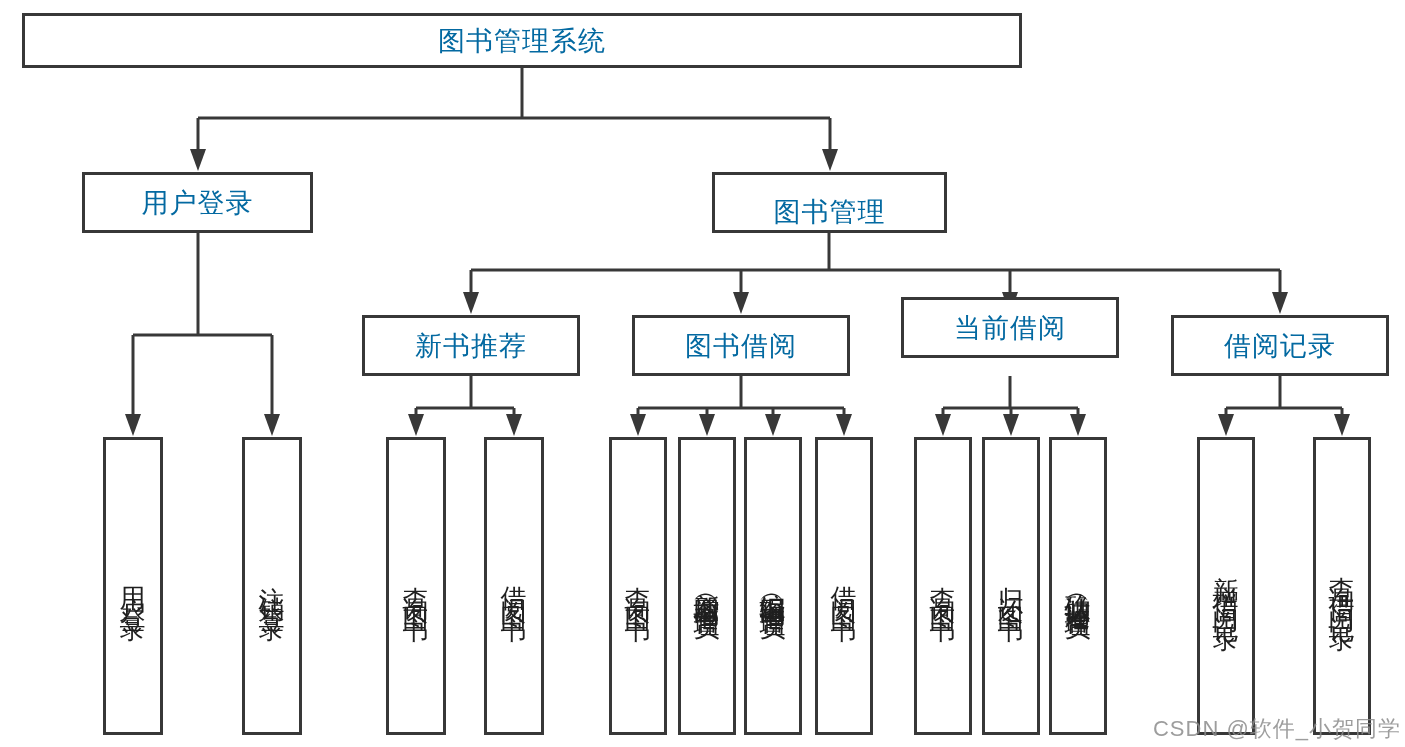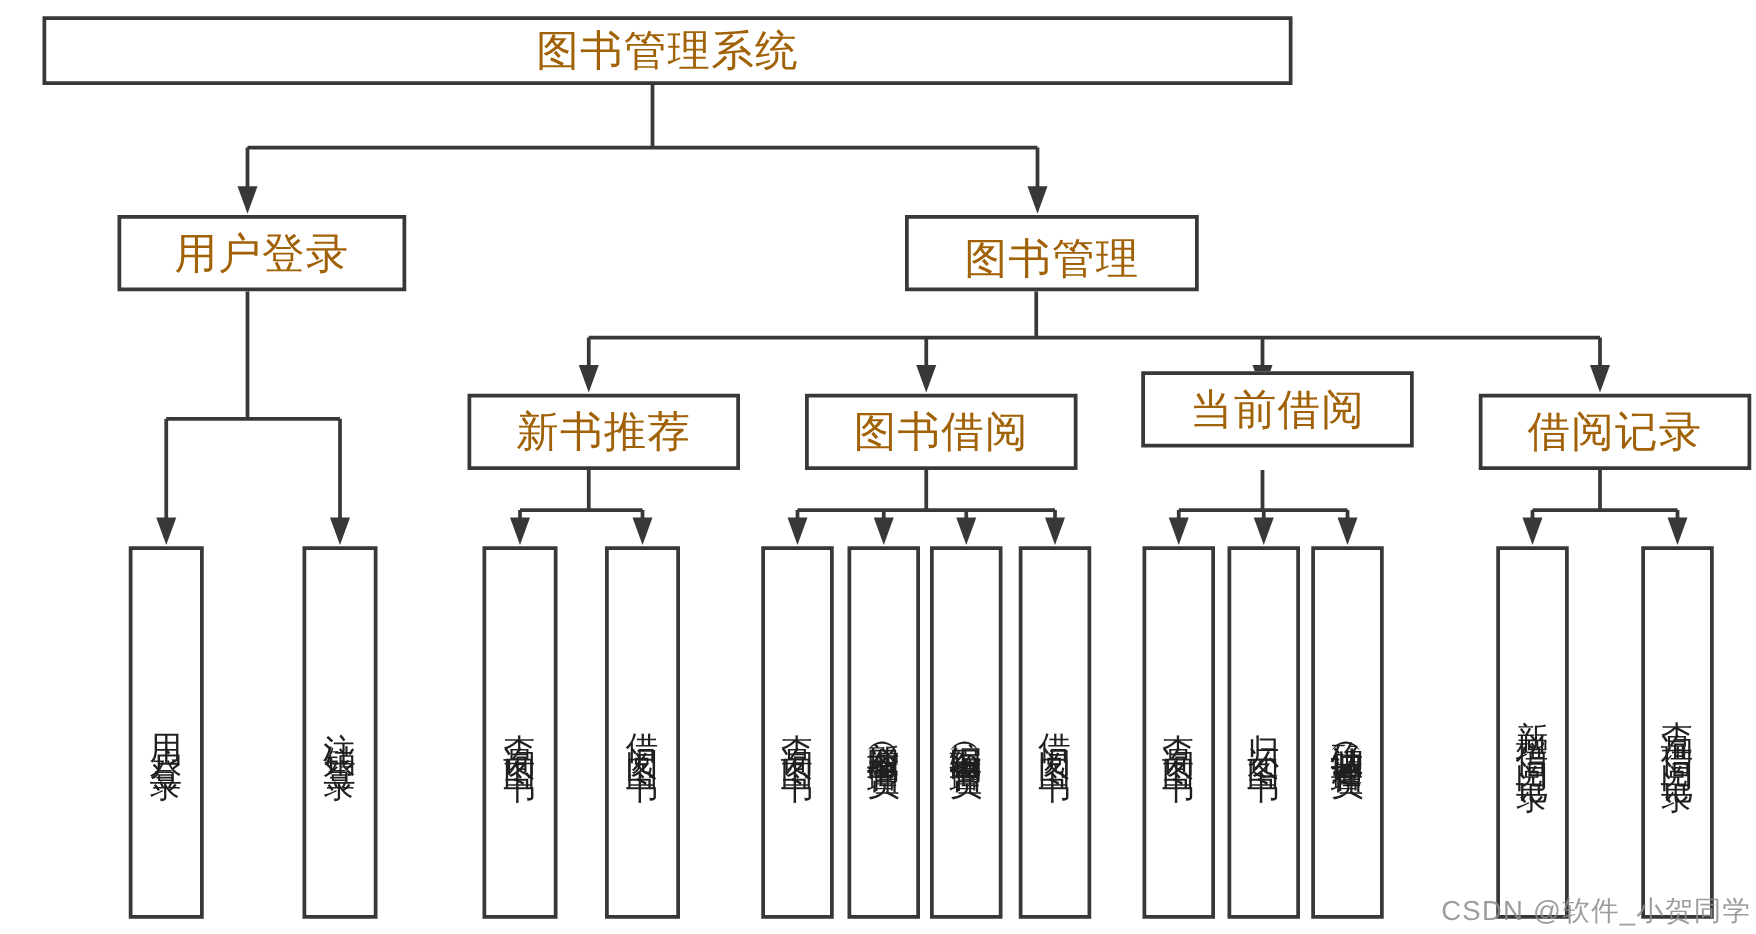--- a/index.html
+++ b/index.html
@@ -24,25 +24,24 @@
     pointer-events: none;
   }
   .node {
     position: absolute;
     box-sizing: border-box;
     background: #ffffff;
     border: 3px solid #383838;
     display: flex;
     align-items: center;
     justify-content: center;
-    color: #a16207;
-    font-size: 34px;
+    color: #0369a1;
+    font-size: 27px;
     letter-spacing: 1px;
     white-space: nowrap;
-    margin-left: 12px;
   }
   .node.level1 { height: 55px; }
   .node.level2, .node.level3 { height: 61px; }
   .leaf {
     position: absolute;
     top: 437px;
     height: 298px;
     box-sizing: border-box;
     background: #ffffff;
     border: 3px solid #383838;

